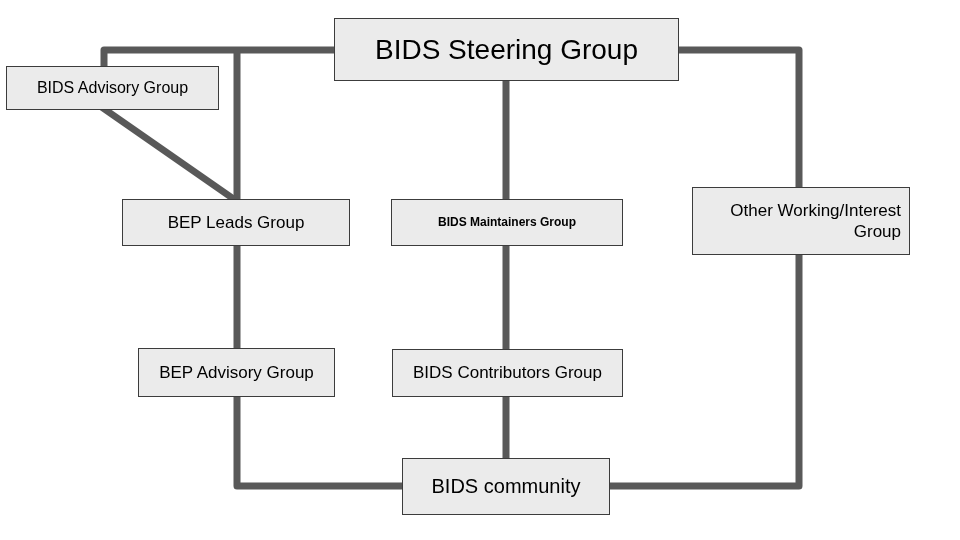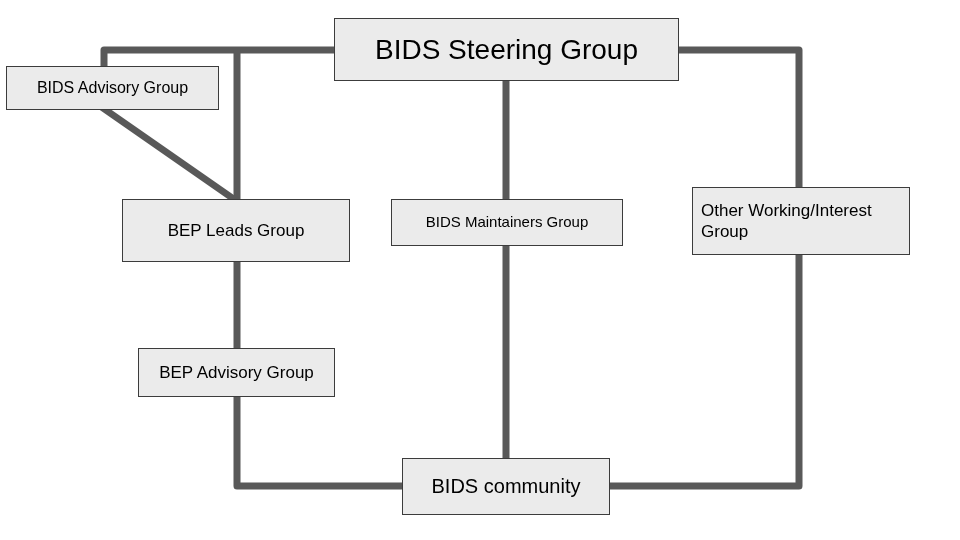--- a/index.html
+++ b/index.html
@@ -29,28 +29,28 @@
   }
   .node {
     position: absolute;
     z-index: 1;
     background: var(--node-fill);
     border: 1.5px solid var(--node-border);
     color: var(--text);
     display: flex;
     align-items: center;
     justify-content: center;
-    text-align: left;
+    text-align: right;
     line-height: 1.25;
     padding: 2px 8px;
   }
   .node-steering    { left: 334px; top: 18px;  width: 345px; height: 63px; font-size: 28px; }
   .node-advisory    { left: 6px;   top: 66px;  width: 213px; height: 44px; font-size: 16px; }
-  .node-bep-leads   { left: 122px; top: 199px; width: 228px; height: 63px; font-size: 17px; }
-  .node-maintainers { left: 391px; top: 199px; width: 232px; height: 47px; font-size: 15px; }
+  .node-bep-leads   { left: 122px; top: 199px; width: 228px; height: 47px; font-size: 17px; }
+  .node-maintainers { left: 391px; top: 199px; width: 232px; height: 47px; font-size: 12px; font-weight: bold; }
   .node-other       { left: 692px; top: 187px; width: 218px; height: 68px; font-size: 17px; }
   .node-bep-working { left: 138px; top: 348px; width: 197px; height: 49px; font-size: 17px; }
   .node-contributors{ left: 392px; top: 349px; width: 231px; height: 48px; font-size: 17px; }
   .node-community   { left: 402px; top: 458px; width: 208px; height: 57px; font-size: 20px; }
 </style>
 </head>
 <body>
 
 <div id="stage">
 
@@ -84,18 +84,21 @@
   </div>
 
   <div class="node node-other">
     <span>Other Working/Interest Group</span>
   </div>
 
   <div class="node node-bep-working">
     <span>BEP Advisory Group</span>
   </div>
 
+  <div class="node node-contributors">
+    <span>BIDS Contributors Group</span>
+  </div>
 
   <div class="node node-community">
     <span>BIDS community</span>
   </div>
 
 </div>
 
 </body></html>

